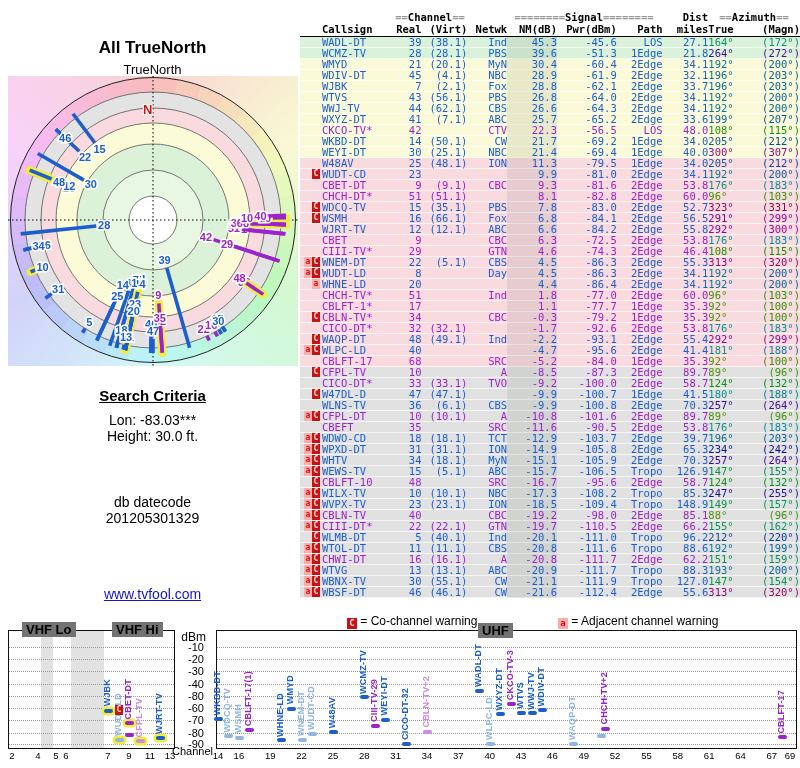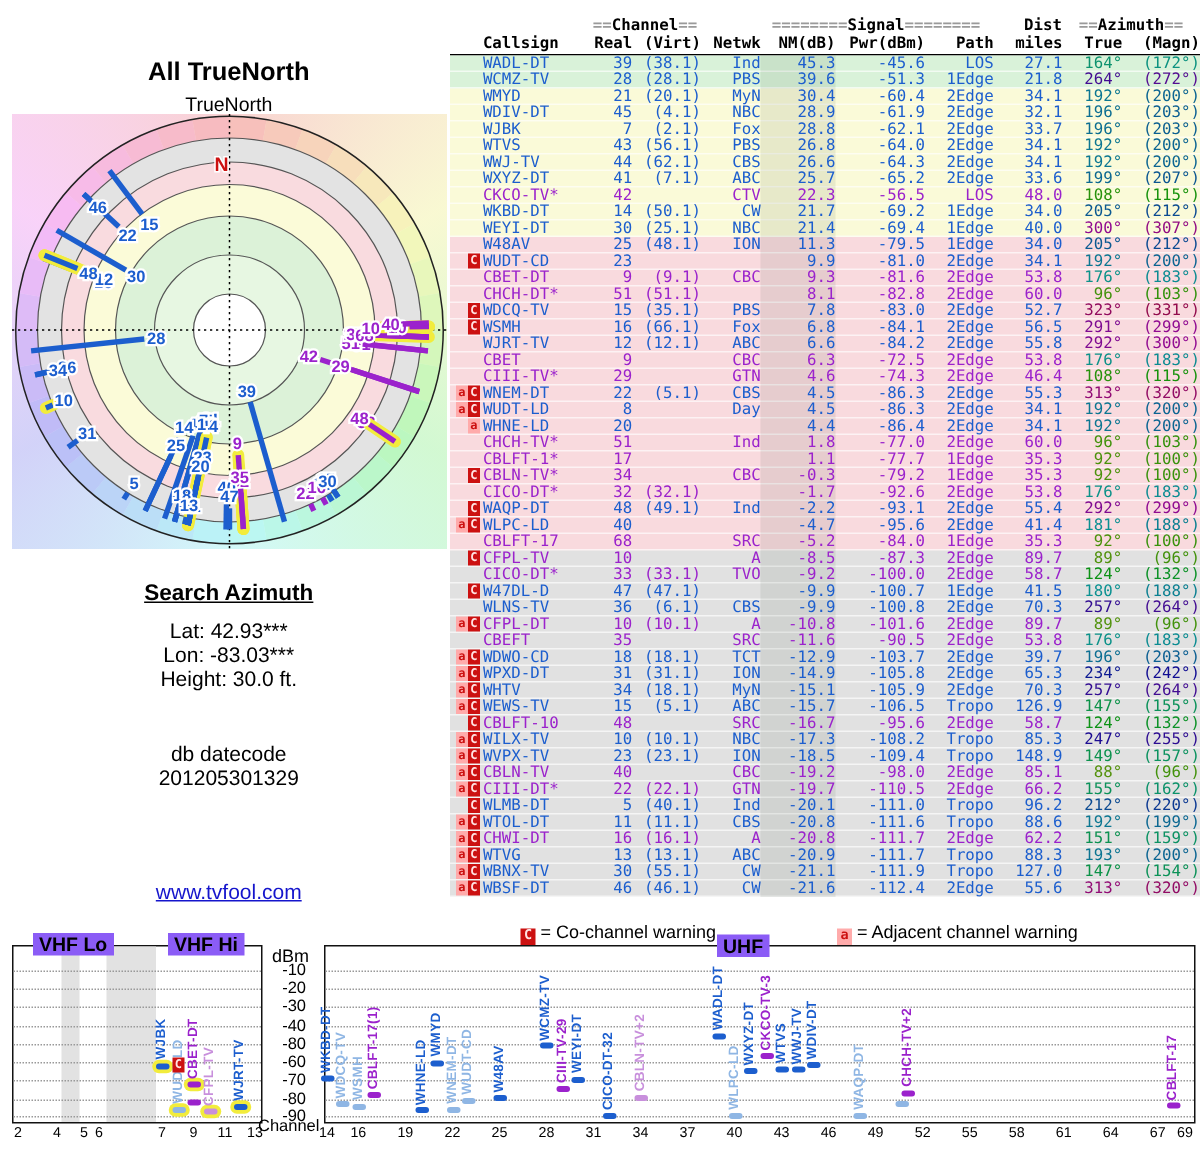--- a/index.html
+++ b/index.html
@@ -31,21 +31,21 @@
   .eq{color:#9a9a9a}
   .w-gut{width:20px;text-align:right;padding-right:2px}
   .w-call{width:74px;text-align:left}
   .w-real{width:26px;text-align:right}
   .w-virt{width:46px;text-align:right}
   .w-net{width:40px;text-align:right}
   .w-nm{width:50px;text-align:right;background:rgba(70,90,70,.10)}
   .w-pwr{width:60px;text-align:right}
   .w-path{width:46px;text-align:right}
   .w-mi{width:46px;text-align:right}
-  .w-true{width:40px;text-align:right}
+  .w-true{width:40px;text-align:left}
   .w-magn{width:52px;text-align:right}
   .band-green{background:#d9f2d9}.band-yellow{background:#fafad8}
   .band-pink{background:#f9dade}.band-gray{background:#e1e1e1}
   .wC,.wa{display:inline-block;width:8px;height:10px;font:bold 8px "DejaVu Sans Mono",monospace;
     text-align:center;line-height:10px;vertical-align:top}
   .wC{background:#cc1111;color:#ffe3e3}
   .wa{background:#ffabab;color:#cc1111}
 
   
   .legend-item{font-size:12px}
@@ -55,21 +55,21 @@
   
   .panel{border:1.5px solid #111;background:#fff}
   .gridline{border-top:1px dotted #999;height:0}
   .grayband{background:#e2e2e2}
   .axis-num{font-size:9.5px;transform:translateX(-50%);color:#000}
   .dbm-num{font-size:11px;width:26px;text-align:right}
   .bar{width:9px;height:4px;border-radius:2px}
   .halo{box-shadow:0 0 0 2.5px #f2ec3c}
   .vlabel{writing-mode:vertical-rl;transform:rotate(180deg);font-size:9px;
     font-family:"Liberation Sans",sans-serif;font-weight:bold;letter-spacing:.2px;white-space:nowrap}
-  .bandlabel{font-size:13px;font-weight:bold;background:#8b5cf6;padding:0 4px}
+  .bandlabel{font-size:13px;font-weight:bold;background:#737373;padding:0 4px}
 </style>
 </head>
 <body>
 
 <div class="abs" id="chart-title">All TrueNorth</div>
 <div class="abs" id="truenorth">TrueNorth</div>
 <div class="abs" id="radar-wrap">
   <div class="abs" id="radar-bg"></div>
   <svg id="radar-svg" width="290" height="290" style="position:absolute;left:0;top:0">
       <path d="M145,16A128,128 0 0 1 167.2269667413671,17.944607614437373L169.74486531753757,3.6648951957603515A142.5,142.5 0 0 0 145,1.5Z" fill="hsl(5,78%,85%)" stroke="none"></path>
@@ -229,22 +229,21 @@
       <text x="118.00587347873622" y="264.92440777422826" fill="#1c5ece" font-size="11px" font-weight="bold" text-anchor="middle" paint-order="stroke" stroke="#ffffff" stroke-width="3px" font-family="&quot;Liberation Sans&quot;,sans-serif">13</text>
       <line x1="217.4369916569986" y1="255.5431855367414" x2="214.71379648192348" y2="251.34983269701428" stroke="#1c5ece" stroke-width="3.6" stroke-linecap="butt"></line>
       <text x="210.35668420180326" y="248.64046815345085" fill="#1c5ece" font-size="11px" font-weight="bold" text-anchor="middle" paint-order="stroke" stroke="#ffffff" stroke-width="3px" font-family="&quot;Liberation Sans&quot;,sans-serif">30</text>
       <line x1="47.729957684650316" y1="53.29421811168771" x2="51.38672619274617" y2="56.70420991200021" stroke="#1c5ece" stroke-width="3.6" stroke-linecap="butt"></line>
       <text x="57.23755580569953" y="66.1601967925002" fill="#1c5ece" font-size="11px" font-weight="bold" text-anchor="middle" paint-order="stroke" stroke="#ffffff" stroke-width="3px" font-family="&quot;Liberation Sans&quot;,sans-serif">46</text>
       <text x="135" y="38" fill="#cc1111" font-size="13px" font-weight="bold" font-family="&quot;Liberation Sans&quot;,sans-serif" paint-order="stroke" stroke="#fff" stroke-width="2px">N</text>
     </svg>
 </div>
 
 <div class="abs" id="search-block">
-  <div id="search-heading">Search Azimuth</div>
-  <div>Lat: 42.93***</div>
+  <div id="search-heading">Search Criteria</div>
   <div>Lon: -83.03***</div>
   <div>Height: 30.0 ft.</div>
 </div>
 <div class="abs" id="datecode-block">
   <div>db datecode</div>
   <div>201205301329</div>
 </div>
 <div class="abs" id="site-link">
   <a href="#">www.tvfool.com</a>
 </div>

